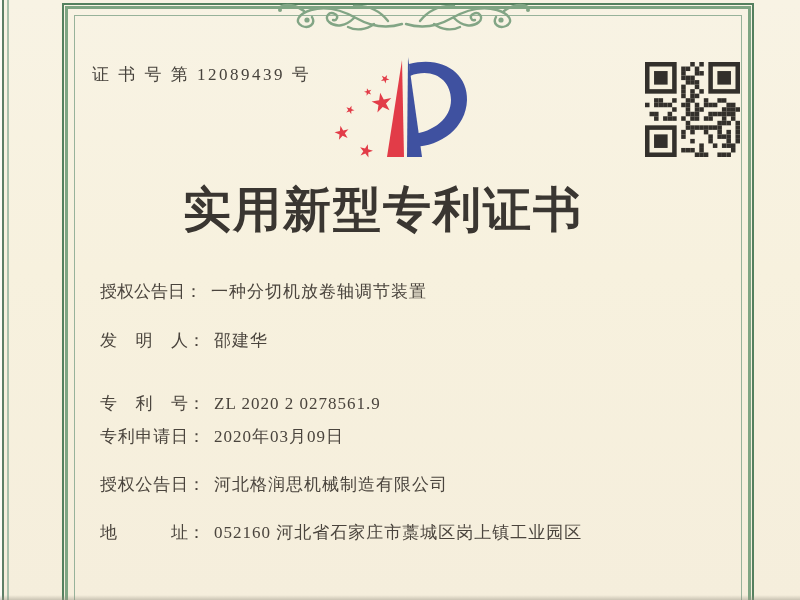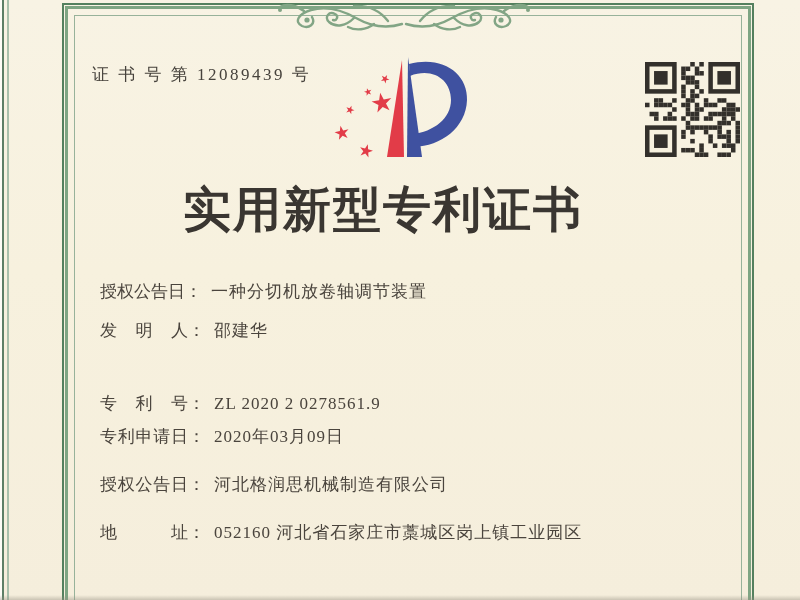--- a/index.html
+++ b/index.html
@@ -20,21 +20,21 @@
     border:2px solid #54805e;}
   .frame-mid{position:absolute;inset:1px;border:3px solid #7ea583;}
   .frame-inner{position:absolute;inset:6px;border:1px solid #97b29a;}
   .ornament{position:absolute;left:276px;top:0;width:256px;height:32px;}
   .cert-no{position:absolute;left:92px;top:63px;font-size:17px;letter-spacing:2.5px;color:#46423c;}
   .logo{position:absolute;left:331px;top:54px;width:142px;height:112px;}
   .qr{position:absolute;left:645px;top:62px;width:95px;height:95px;}
   .title{position:absolute;left:62px;top:178px;width:642px;text-align:center;
     font-size:48px;font-weight:bold;letter-spacing:2px;color:#3a3631;}
   .field-row{position:absolute;left:100px;font-size:17px;white-space:nowrap;color:#4a443d;}
-  .r0{top:280px}.r1{top:319px}.r2{top:392px}.r3{top:425px}.r4{top:473px}.r5{top:521px}
+  .r0{top:280px}.r1{top:329px}.r2{top:392px}.r3{top:425px}.r4{top:473px}.r5{top:521px}
   .footer-row{position:absolute;left:100px;top:569px;font-size:17px;white-space:nowrap;color:#4a443d;}
   .footer-right{position:absolute;left:308px;top:0;} 
   .footer-row{width:660px;}
   .lbl{display:inline-block;width:88px;text-align:justify;text-align-last:justify;}
   .wide .lbl{width:auto;text-align-last:auto;}
   .colon{margin-right:9px;}
   .val{letter-spacing:1px;margin-top:13px;}
 </style>
 </head>
 <body>

